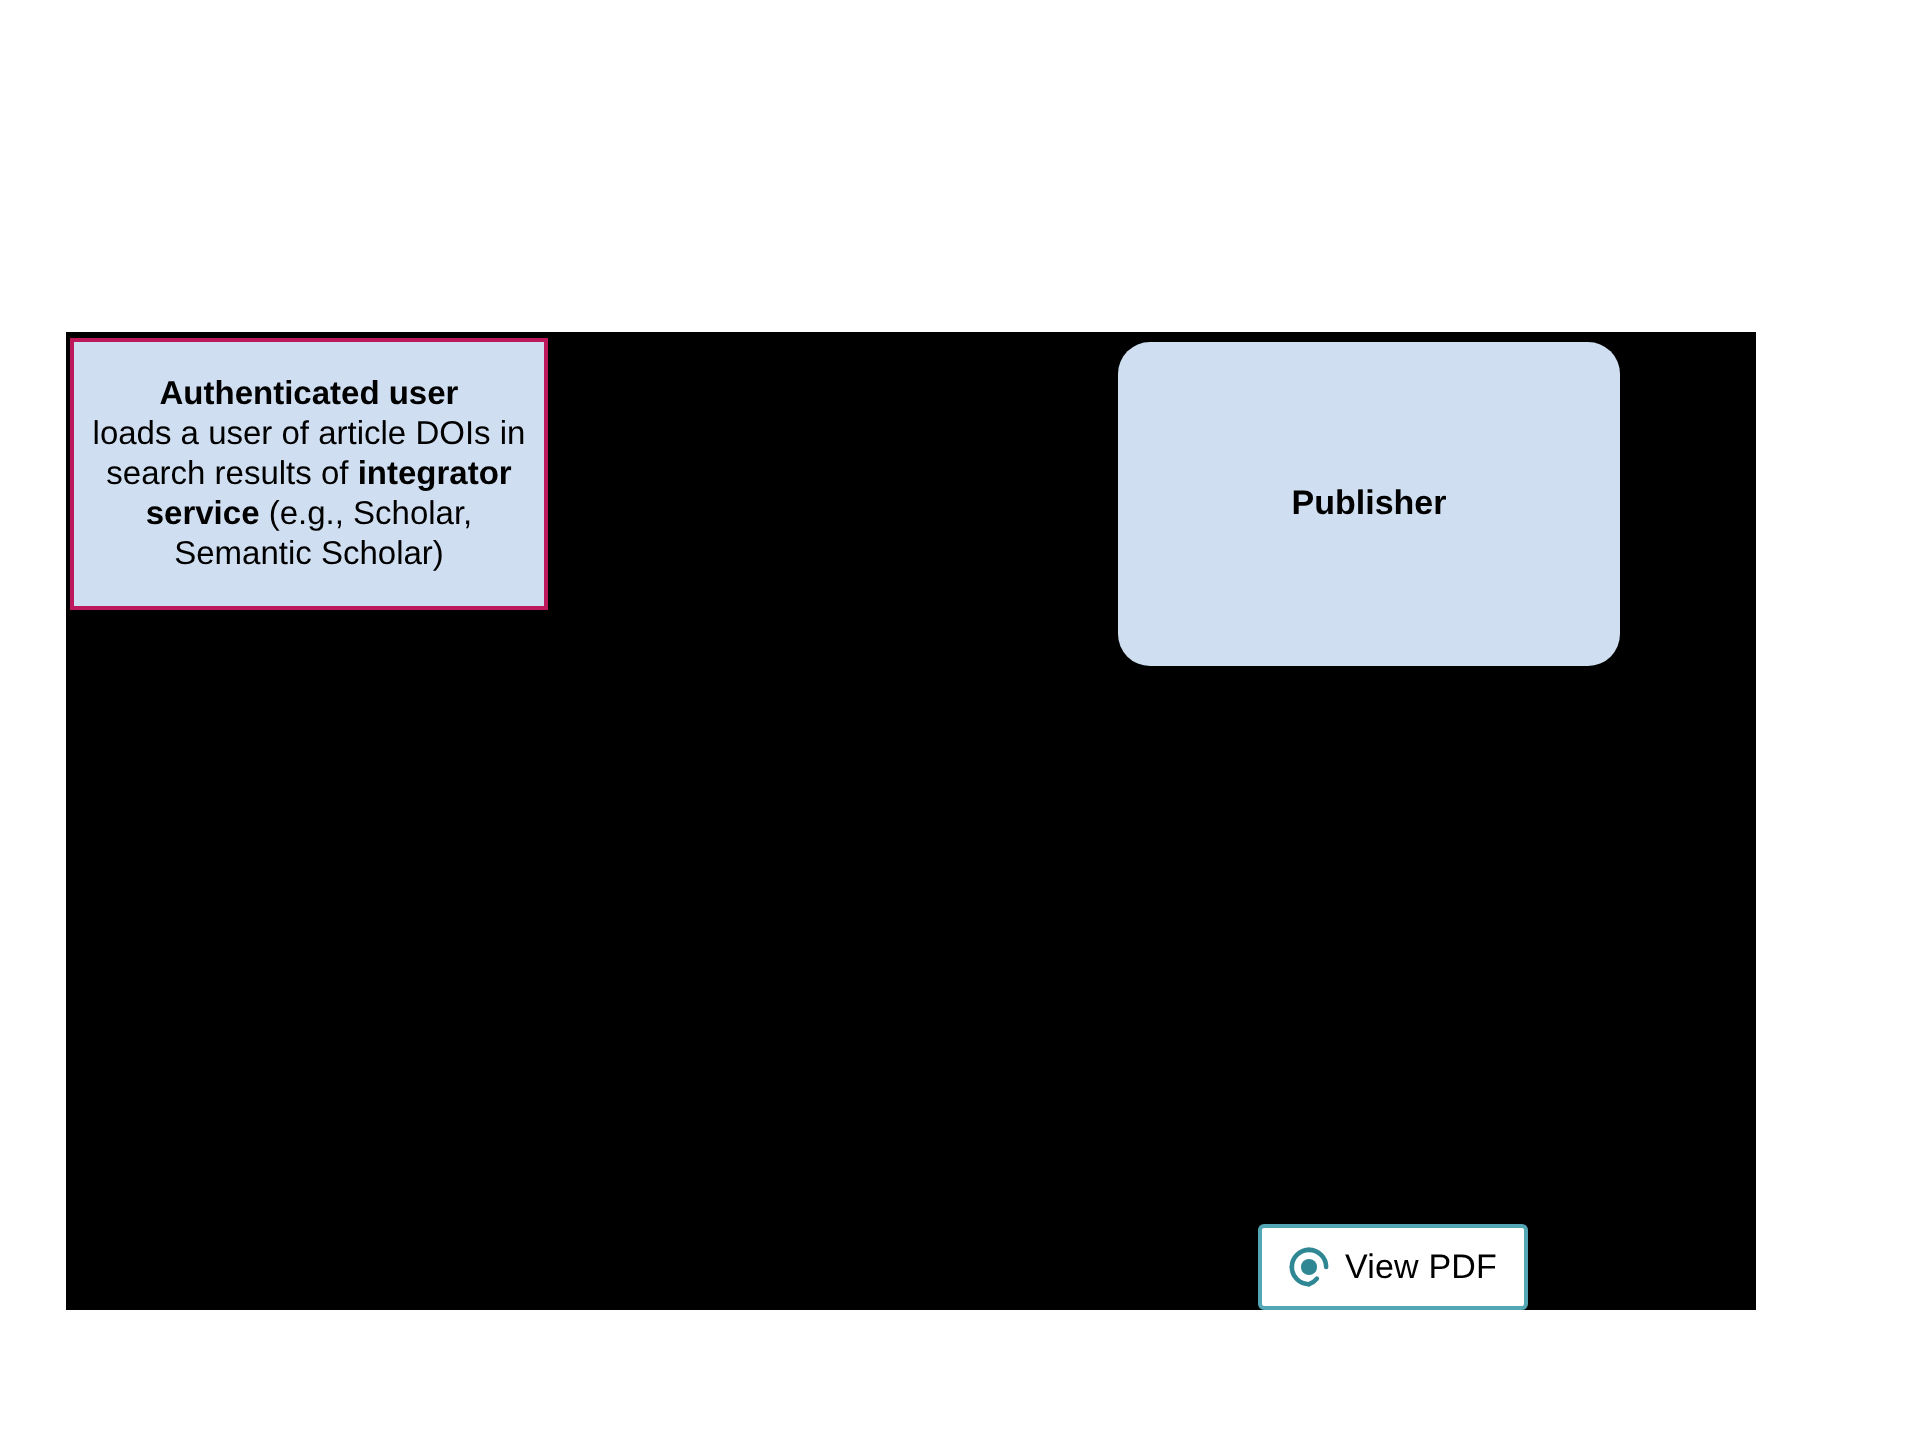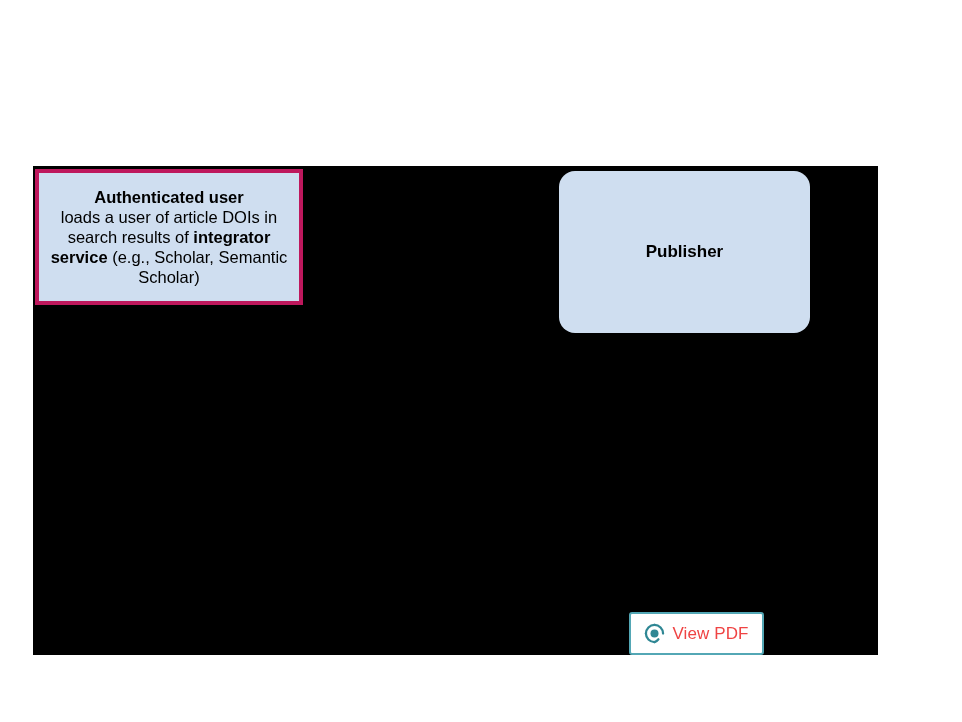--- a/index.html
+++ b/index.html
@@ -50,23 +50,23 @@
     padding: 0 6px;
     box-sizing: border-box;
     font-size: 17px;
   }
   .node b { font-weight: bold; }
 
   
   #node-user {
     left: 2px;
     top: 3px;
-    width: 268px;
+    width: 239px;
     height: 136px;
-    border: 4px solid #be185d;
+    border: 2px solid #be185d;
     border-radius: 0;
   }
   #node-user .txt { font-size: 16.5px; line-height: 1.22; }
 
   
   #node-publisher {
     left: 526px;
     top: 5px;
     width: 251px;
     height: 162px;
@@ -103,21 +103,21 @@
     padding: 0 8px;
   }
   #view-pdf-button .oa-icon {
     width: 21px;
     height: 21px;
     flex: 0 0 21px;
     display: block;
   }
   #view-pdf-button .btn-label {
     font-size: 17px;
-    color: #ef4444;
+    color: #000000;
     white-space: nowrap;
     letter-spacing: 0.1px;
   }
 </style>
 </head>
 <body>
 
 <div id="canvas">
 
   <div id="stage">

